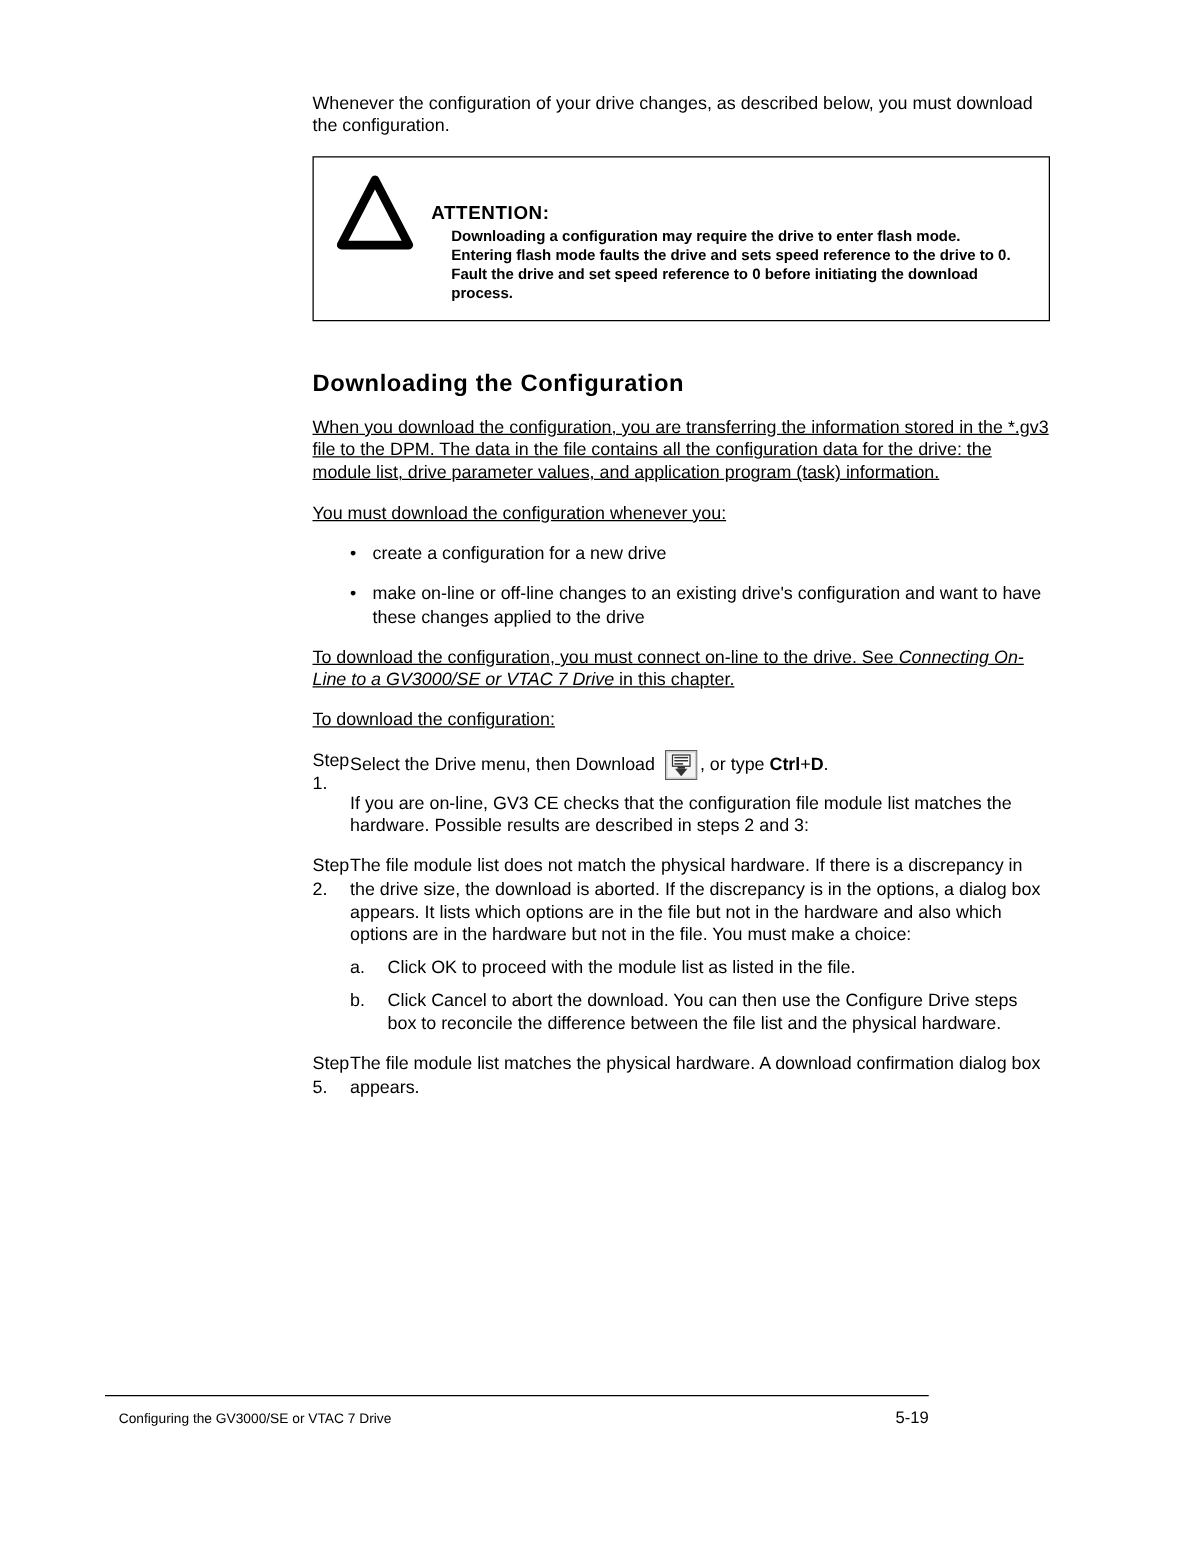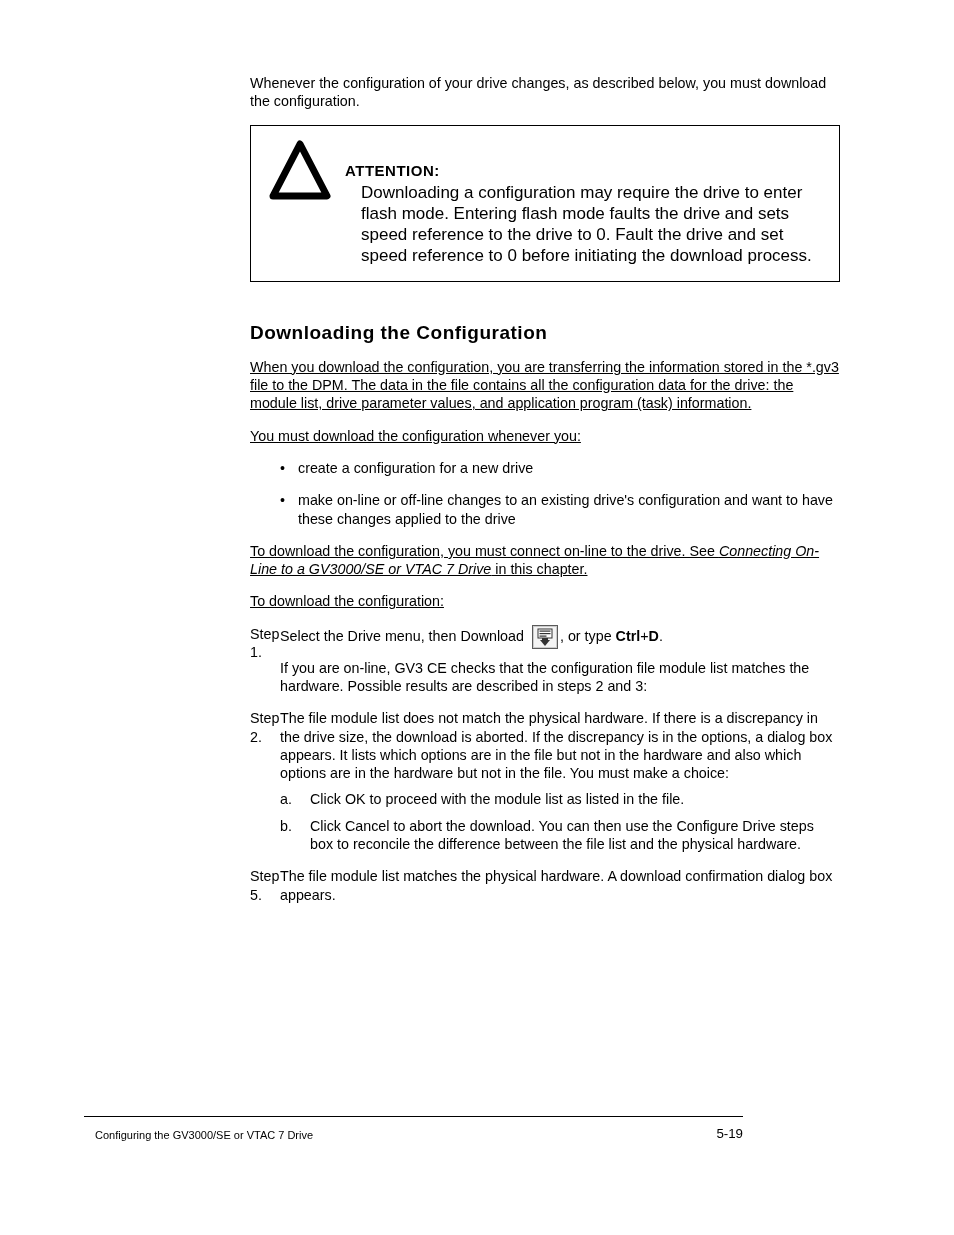--- a/index.html
+++ b/index.html
@@ -40,24 +40,25 @@
   .attention-header {
     display: flex;
     align-items: center;
     gap: 14px;
     min-height: 66px;
   }
   .triangle-icon svg {
     display: block;
   }
   .attention-body {
-    font-size: 17px;
+    font-size: 12px;
     line-height: 1.25;
     margin-top: -22px;
     margin-left: 92px;
+    font-weight: bold;
   }
   .attention-title {
     font-weight: bold;
     font-size: 15px;
     letter-spacing: 0.5px;
   }
   .section-heading {
     font-size: 19px;
     font-weight: bold;
     letter-spacing: 0.5px;

